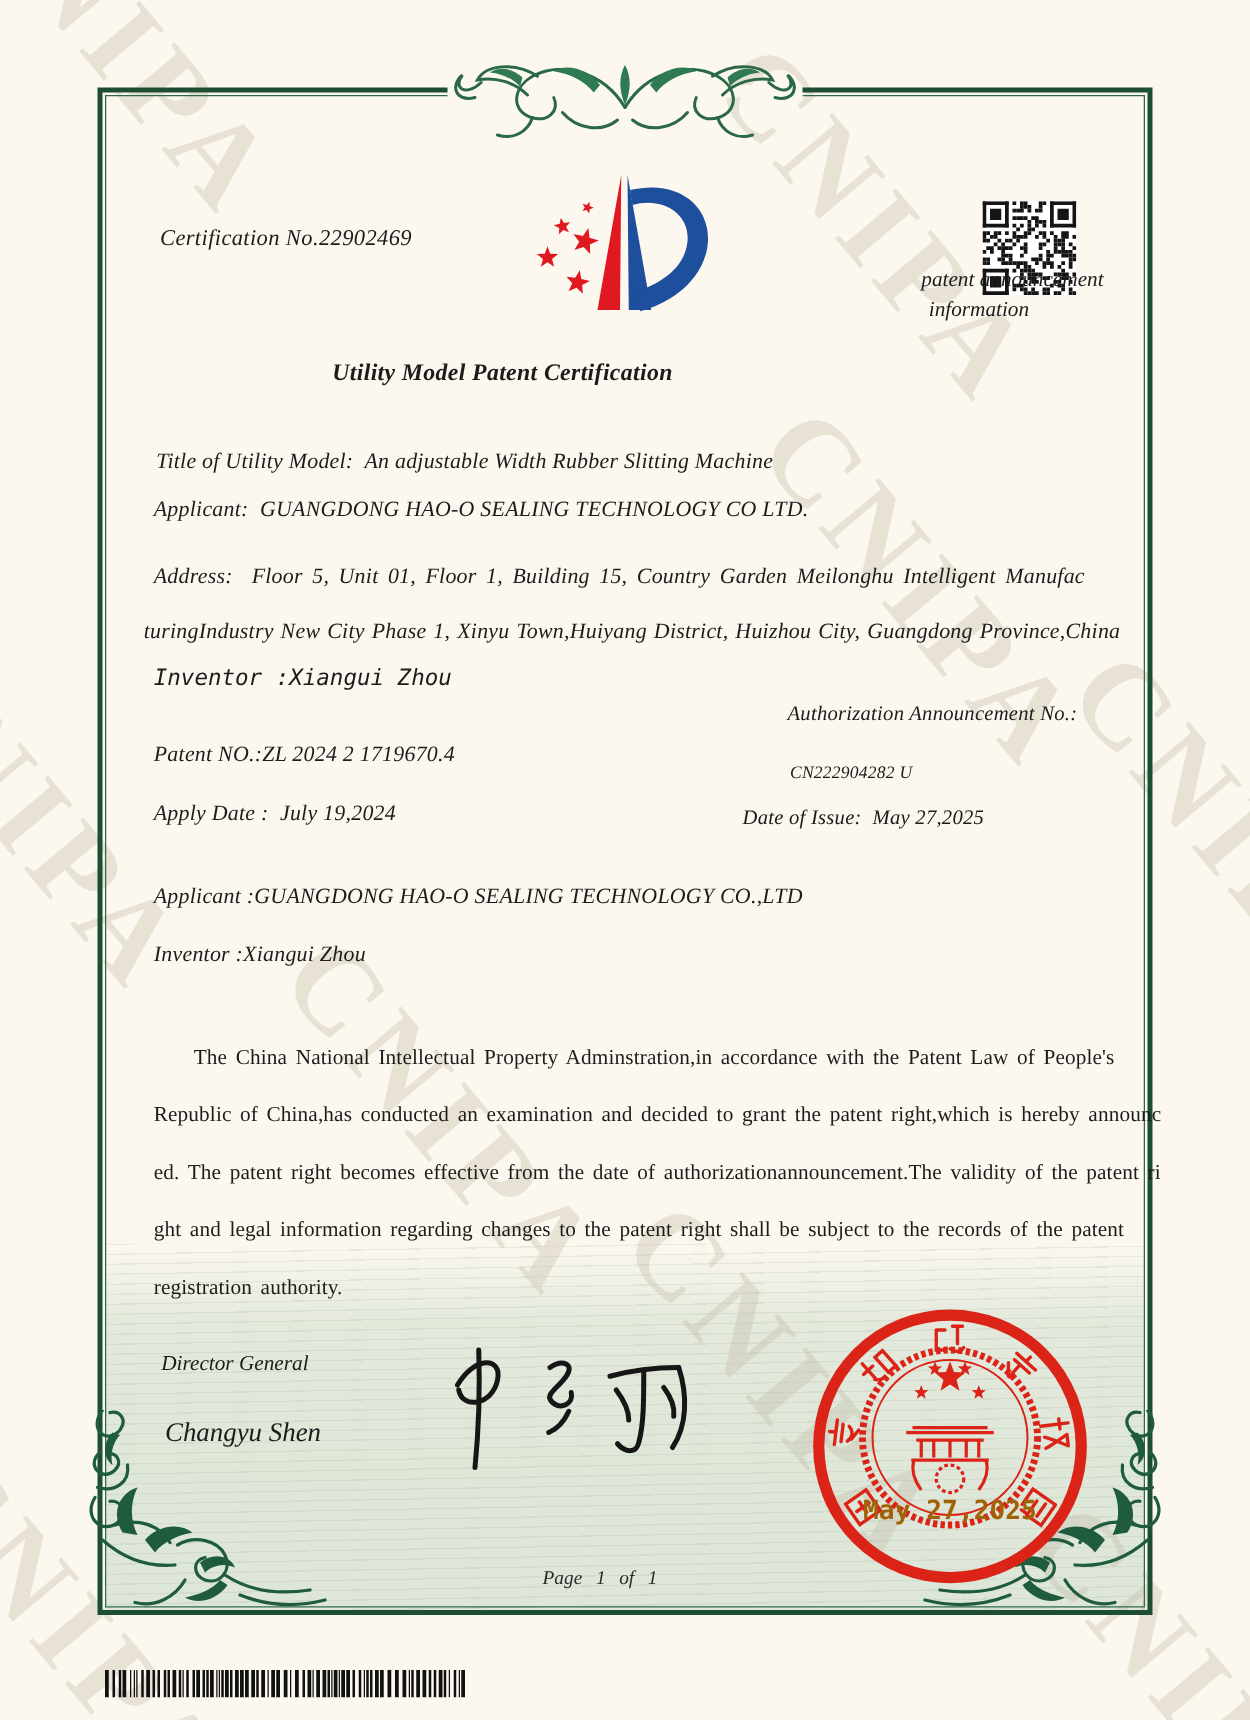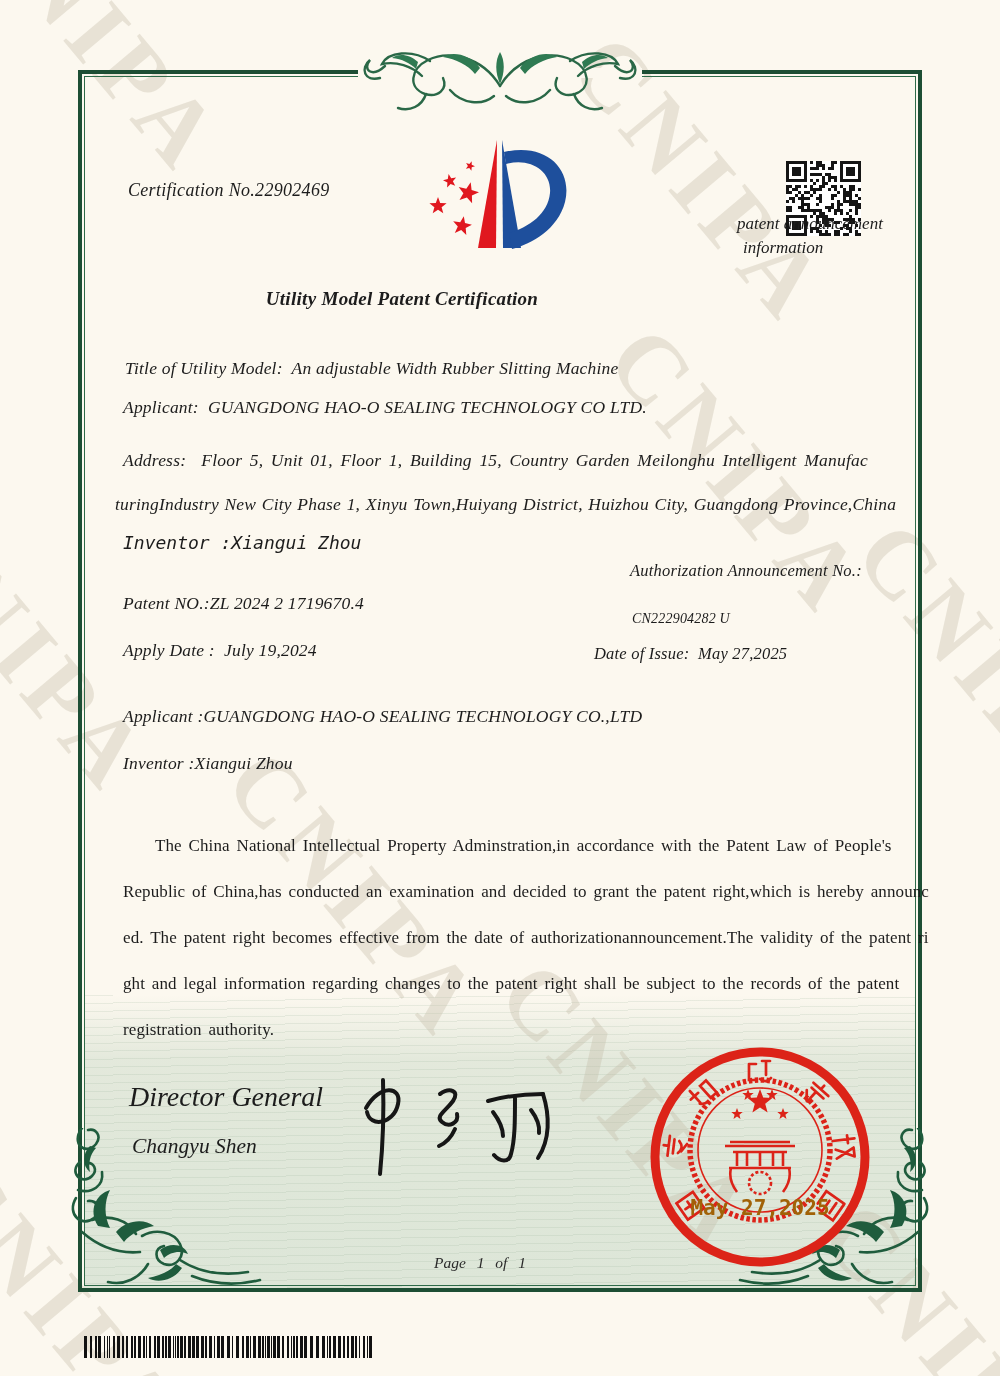--- a/index.html
+++ b/index.html
@@ -49,21 +49,21 @@
   .l-auth-label{left:630px; top:561px; font-size:16.5px;}
   .l-patent-no{left:123px; top:593px;}
   .l-auth-value{left:632px; top:611px; font-size:14px;}
   .l-apply-date{left:123px; top:640px;}
   .l-issue-date{left:594px; top:644px; font-size:16.5px;}
   .l-applicant2{left:123px; top:706px;}
   .l-inventor2{left:123px; top:753px;}
   .para{position:absolute; z-index:4; left:123px; top:836px; width:756px; font-size:17px;}
   .para div{height:46px; white-space:pre; word-spacing:2.5px; letter-spacing:0.1px;}
   .para .p1{padding-left:32px;}
-  .sig-title{left:129px; top:1081px; font-size:28px;}
+  .sig-title{left:129px; top:1081px; font-size:17px;}
   .sig-name{left:132px; top:1134px; font-size:21.5px;}
   .seal-date{
     position:absolute; z-index:5; left:645px; top:1196px; width:230px; text-align:center;
     font-family:"DejaVu Sans Mono", monospace; font-weight:bold; font-size:21px; color:#a16207;
     letter-spacing:0px; white-space:pre;
   }
   .footer-page{left:0; top:1254px; width:960px; text-align:center; font-size:15.5px; word-spacing:7px; color:#2a2a2a;}
 </style>
 </head>
 <body>

